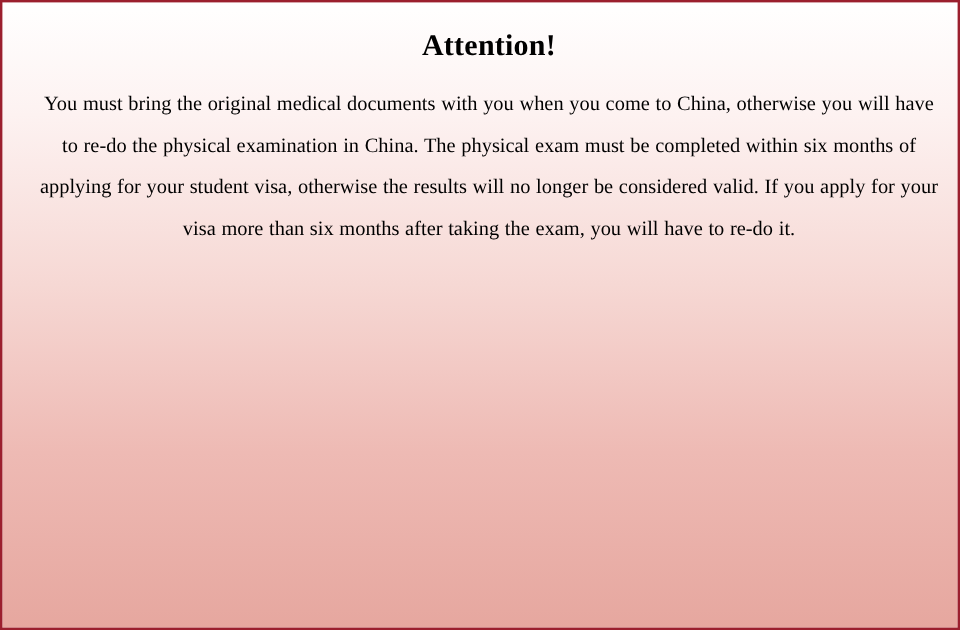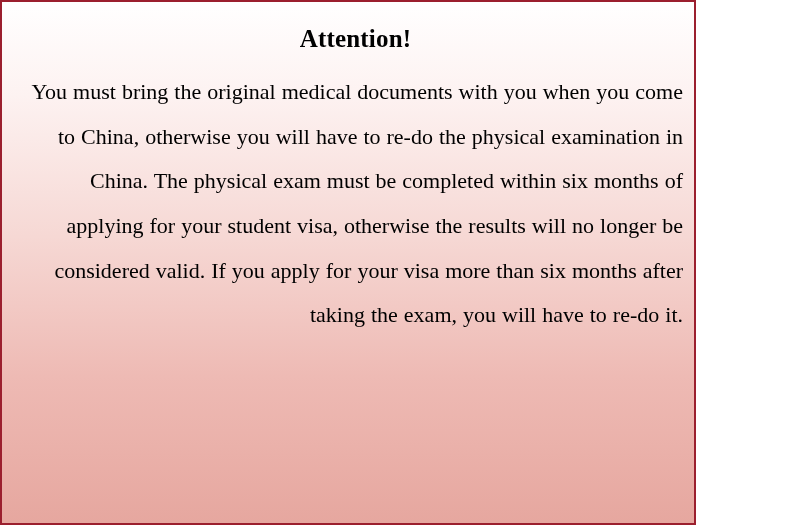--- a/index.html
+++ b/index.html
@@ -7,42 +7,42 @@
     padding: 0;
   }
   body {
     width: 800px;
     height: 525px;
     background: #ffffff;
     font-family: "Liberation Serif", serif;
   }
   .notice-card {
     box-sizing: border-box;
-    width: 696px;
+    width: 800px;
     height: 525px;
     border: 2px solid #9b1f2e;
     background: linear-gradient(to bottom, #ffffff 0%, #fdf2f1 18%, #f6d8d4 45%, #eebab4 72%, #e6a79f 100%);
     padding: 18px 11px 20px 26px;
     display: flex;
     flex-direction: column;
   }
   .notice-title {
     text-align: center;
     font-weight: bold;
     font-size: 25px;
     color: #000000;
     line-height: 1.2;
     margin: 4px 0 16px 0;
     letter-spacing: 0.2px;
   }
   .notice-body {
-    font-size: 22px;
+    font-size: 17px;
     color: #000000;
     line-height: 2.03;
-    text-align: right;
+    text-align: center;
     word-spacing: 0.5px;
   }
 </style>
 </head>
 <body>
 
 <div class="notice-card">
   <div class="notice-title">Attention!</div>
   <div class="notice-body">You must bring the original medical documents with you when you come to China, otherwise you will have to re-do the physical examination in China. The physical exam must be completed within six months of applying for your student visa, otherwise the results will no longer be considered valid. If you apply for your visa more than six months after taking the exam, you will have to re-do it.</div>
 </div>

